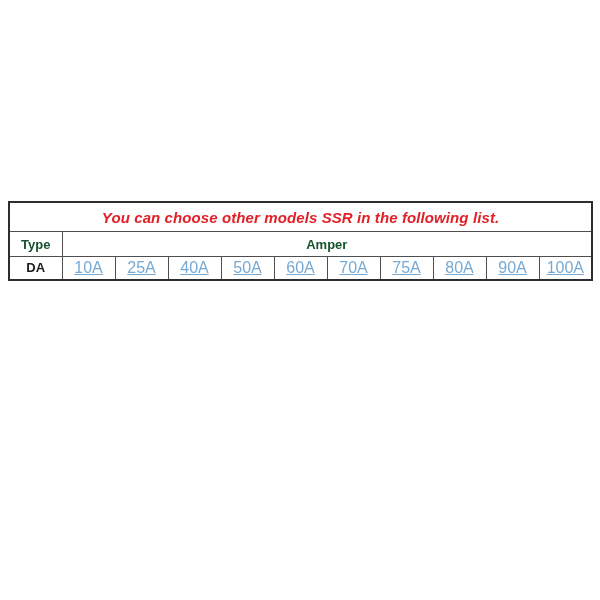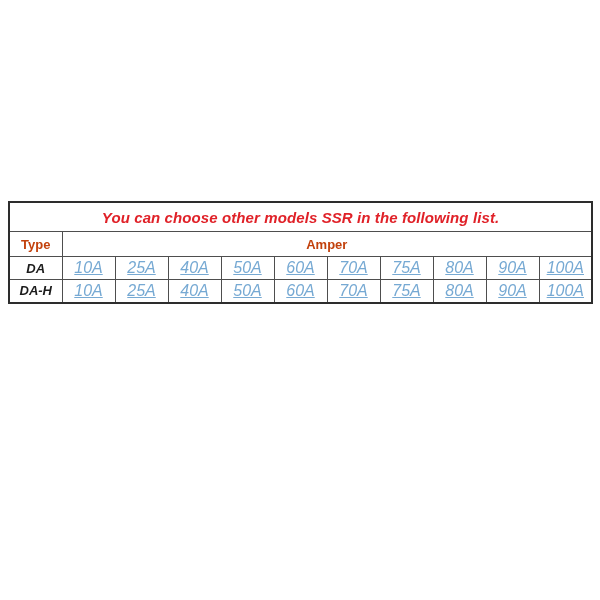--- a/index.html
+++ b/index.html
@@ -40,23 +40,23 @@
     font-weight: bold;
     font-size: 15px;
     letter-spacing: 0.1px;
     border-bottom: 2px solid #8a8a8a;
     font-style: italic;
   }
   .header-row th {
     height: 24px;
     font-size: 13px;
     font-weight: bold;
-    color: #c2410c;
+    color: #14532d;
   }
-  .data-row { height: 23px; font-style: italic; }
+  .data-row { height: 23px; }
   .data-row th {
     font-size: 13px;
     font-weight: bold;
     color: #1c1c1c;
   }
   .amp-link {
     color: var(--link-color);
     font-size: 16px;
     text-decoration: underline;
     cursor: pointer;
@@ -96,27 +96,14 @@
         <td><a href="#" class="amp-link">25A</a></td>
         <td><a href="#" class="amp-link">40A</a></td>
         <td><a href="#" class="amp-link">50A</a></td>
         <td><a href="#" class="amp-link">60A</a></td>
         <td><a href="#" class="amp-link">70A</a></td>
         <td><a href="#" class="amp-link">75A</a></td>
         <td><a href="#" class="amp-link">80A</a></td>
         <td><a href="#" class="amp-link">90A</a></td>
         <td><a href="#" class="amp-link">100A</a></td>
       </tr>
-      <tr class="data-row">
-        <th>DA-H</th>
-        <td><a href="#" class="amp-link">10A</a></td>
-        <td><a href="#" class="amp-link">25A</a></td>
-        <td><a href="#" class="amp-link">40A</a></td>
-        <td><a href="#" class="amp-link">50A</a></td>
-        <td><a href="#" class="amp-link">60A</a></td>
-        <td><a href="#" class="amp-link">70A</a></td>
-        <td><a href="#" class="amp-link">75A</a></td>
-        <td><a href="#" class="amp-link">80A</a></td>
-        <td><a href="#" class="amp-link">90A</a></td>
-        <td><a href="#" class="amp-link">100A</a></td>
-      </tr>
     </tbody>
 </table>
 
 </body></html>

